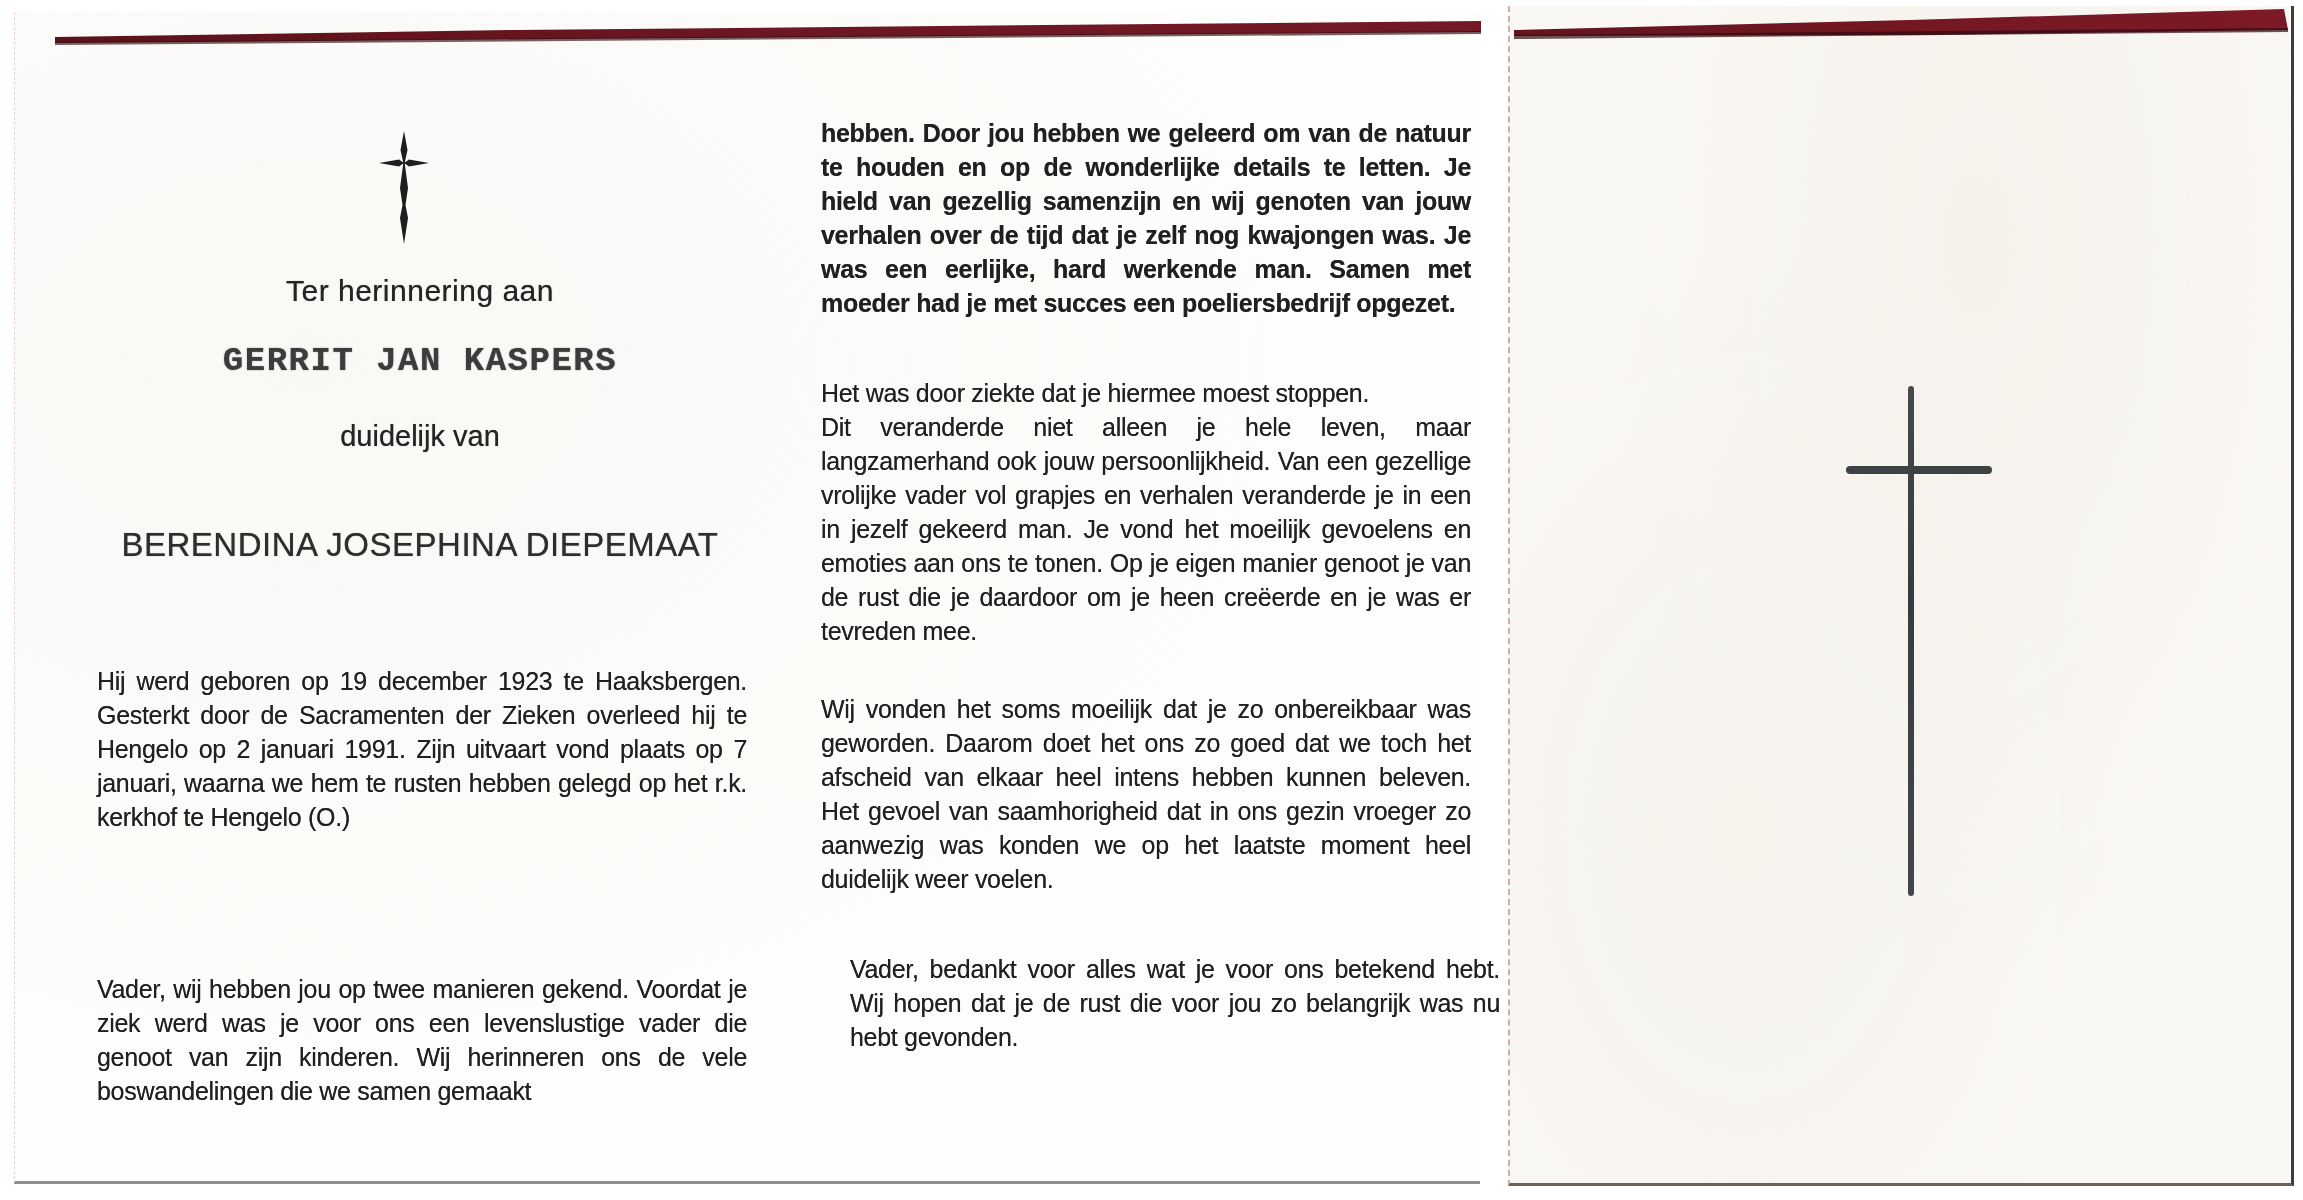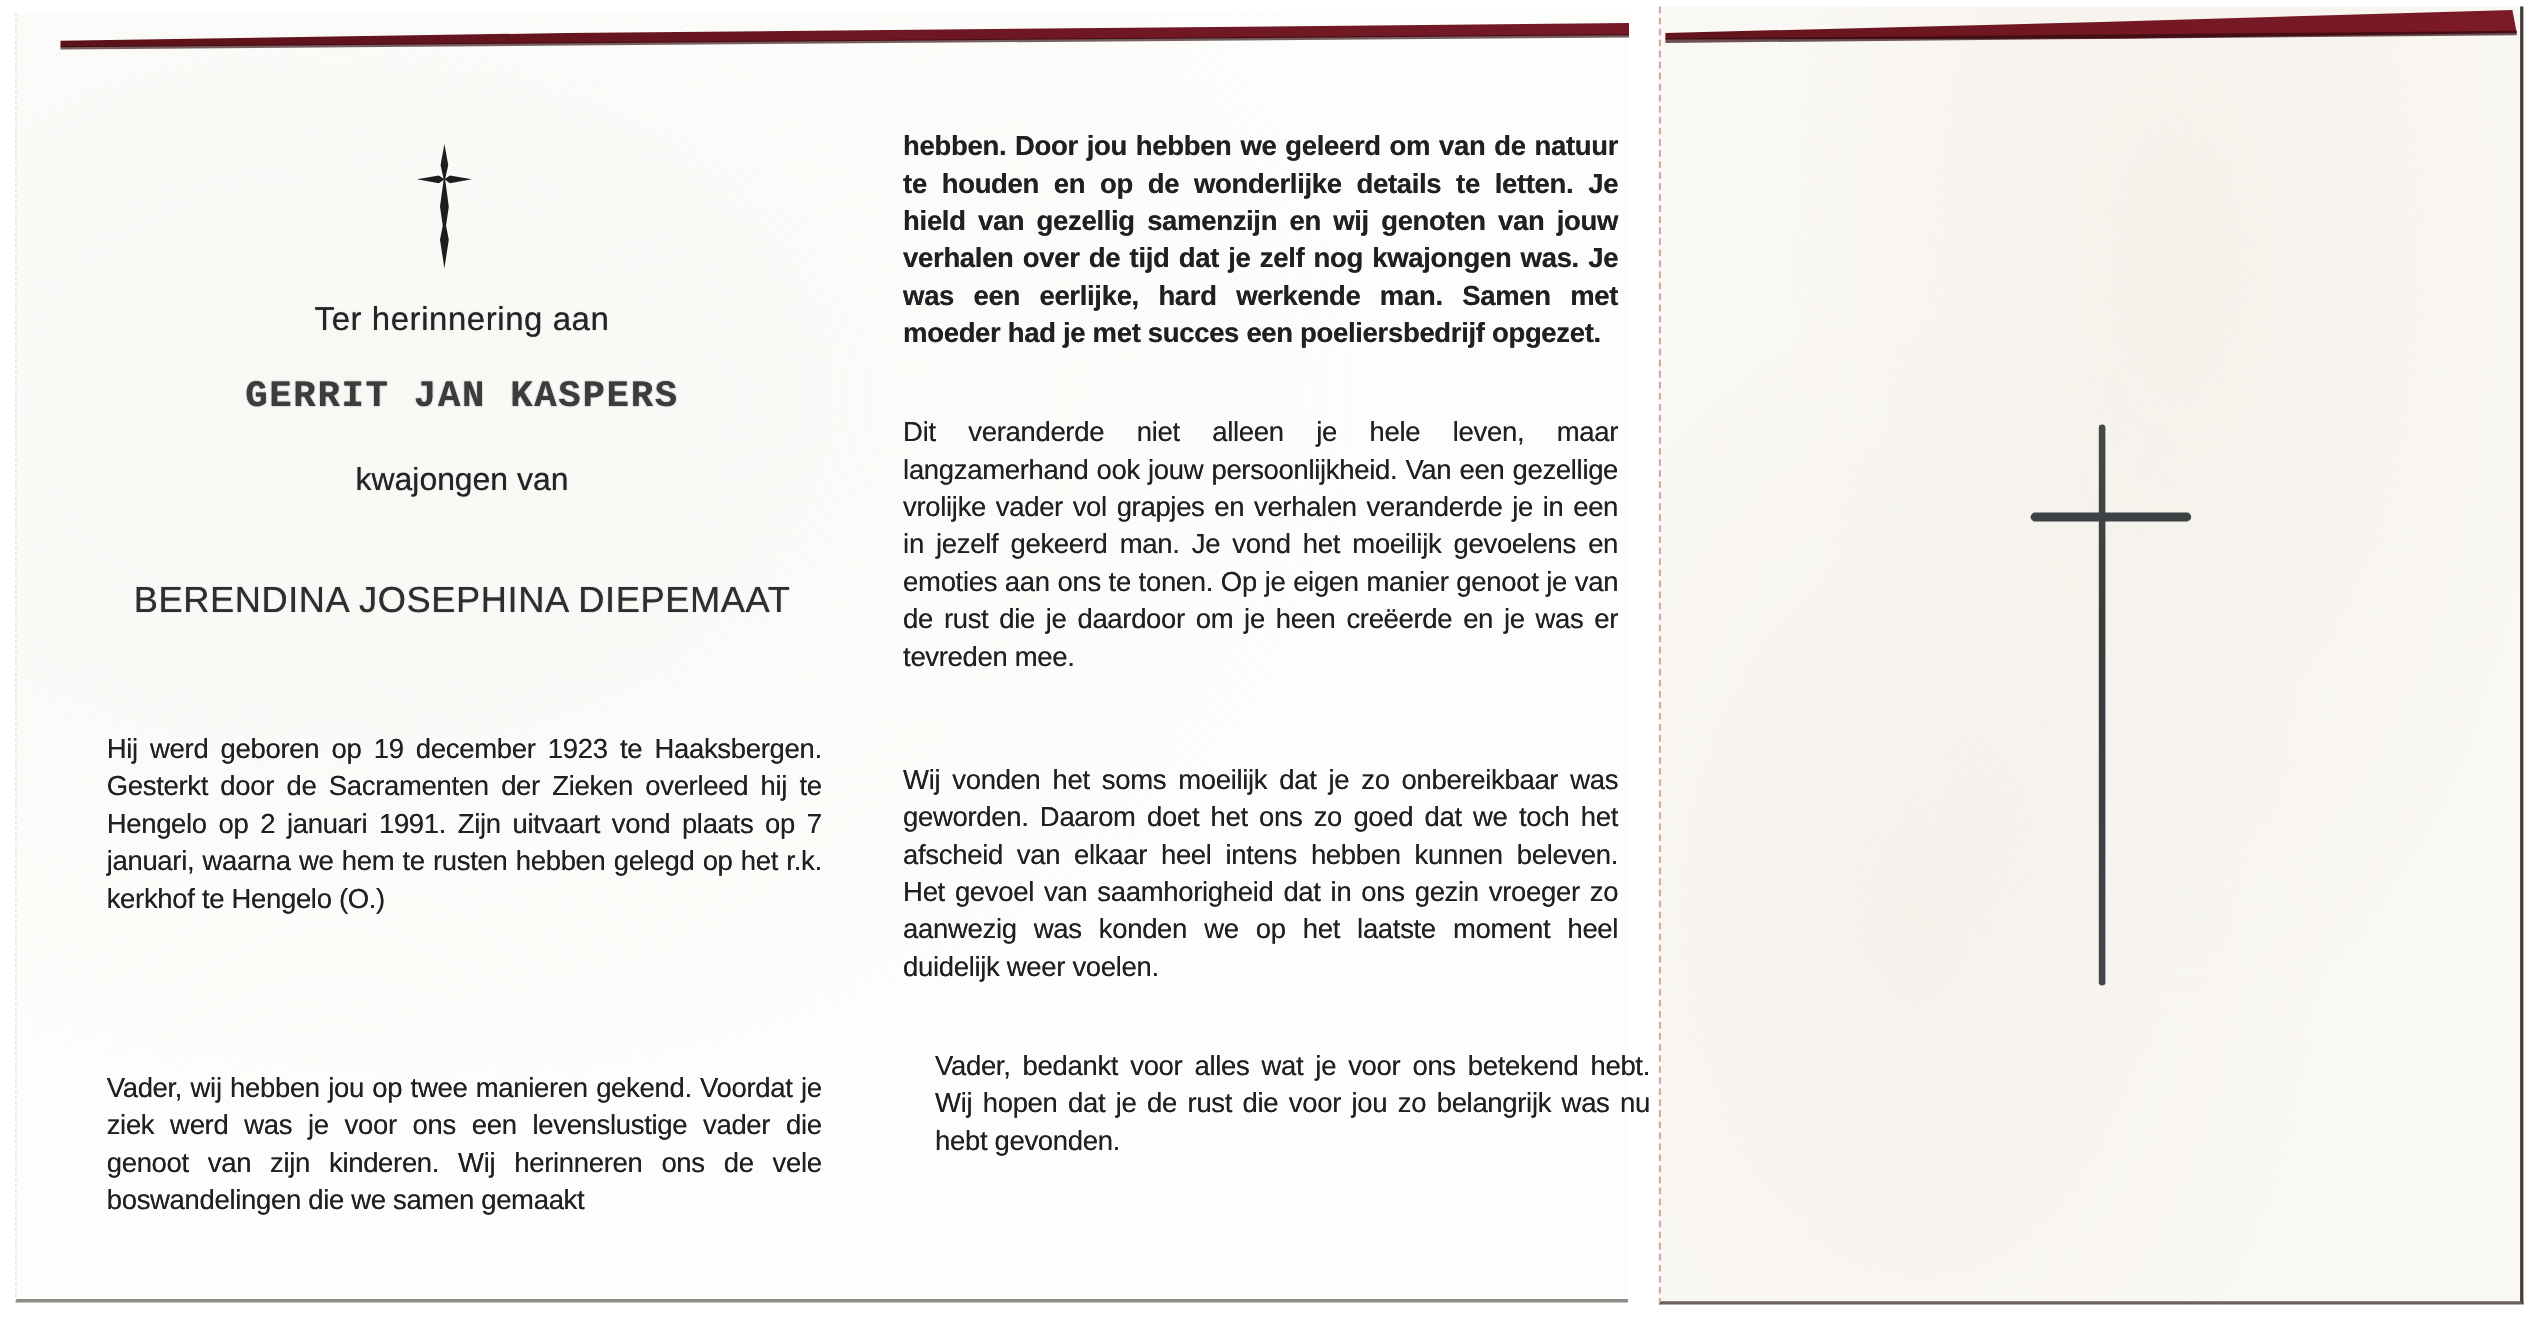--- a/index.html
+++ b/index.html
@@ -103,34 +103,35 @@
             <polygon points="52,33 32,29.5 27,33 32,36.5"></polygon>
             <polygon points="27,28 31,58 28.5,75 31,88 27,114 23,88 25.5,75 23,58"></polygon>
           </g>
         </svg>
       </div>
 
       <p class="col-block centered memorial-line">Ter herinnering aan</p>
 
       <h1 class="col-block centered deceased-name">GERRIT JAN KASPERS</h1>
 
-      <p class="col-block centered relation-line">kwajongen van</p>
+      <p class="col-block centered relation-line">duidelijk van</p>
 
       <h2 class="col-block centered spouse-name">BERENDINA JOSEPHINA DIEPEMAAT</h2>
 
       <p class="col-block body-par pos-left-a">Hij werd geboren op 19 december 1923 te Haaksbergen. Gesterkt door de Sacramenten der Zieken overleed hij te Hengelo op 2 januari 1991. Zijn uitvaart vond plaats op 7 januari, waarna we hem te rusten hebben gelegd op het r.k. kerkhof te Hengelo (O.)</p>
 
       <p class="col-block body-par pos-left-b">Vader, wij hebben jou op twee manieren gekend. Voordat je ziek werd was je voor ons een levenslustige vader die genoot van zijn kinderen. Wij herinneren ons de vele boswandelingen die we samen gemaakt</p>
     </div>
 
     <div>
 
       <p class="col-block body-par pos-mid-a">hebben. Door jou hebben we geleerd om van de natuur te houden en op de wonderlijke details te letten. Je hield van gezellig samenzijn en wij genoten van jouw verhalen over de tijd dat je zelf nog kwajongen was. Je was een eerlijke, hard werkende man. Samen met moeder had je met succes een poeliersbedrijf opgezet.</p>
 
       <div class="col-block body-par pos-mid-b">
+        <p>Het was door ziekte dat je hiermee moest stoppen.</p>
         <p>Dit veranderde niet alleen je hele leven, maar langzamerhand ook jouw persoonlijkheid. Van een gezellige vrolijke vader vol grapjes en verhalen veranderde je in een in jezelf gekeerd man. Je vond het moeilijk gevoelens en emoties aan ons te tonen. Op je eigen manier genoot je van de rust die je daardoor om je heen creëerde en je was er tevreden mee.</p>
       </div>
 
       <p class="col-block body-par pos-mid-c">Wij vonden het soms moeilijk dat je zo onbereikbaar was geworden. Daarom doet het ons zo goed dat we toch het afscheid van elkaar heel intens hebben kunnen beleven. Het gevoel van saamhorigheid dat in ons gezin vroeger zo aanwezig was konden we op het laatste moment heel duidelijk weer voelen.</p>
 
       <p class="col-block body-par pos-mid-d">Vader, bedankt voor alles wat je voor ons betekend hebt. Wij hopen dat je de rust die voor jou zo belangrijk was nu hebt gevonden.</p>
     </div>
 
   </section>
 

